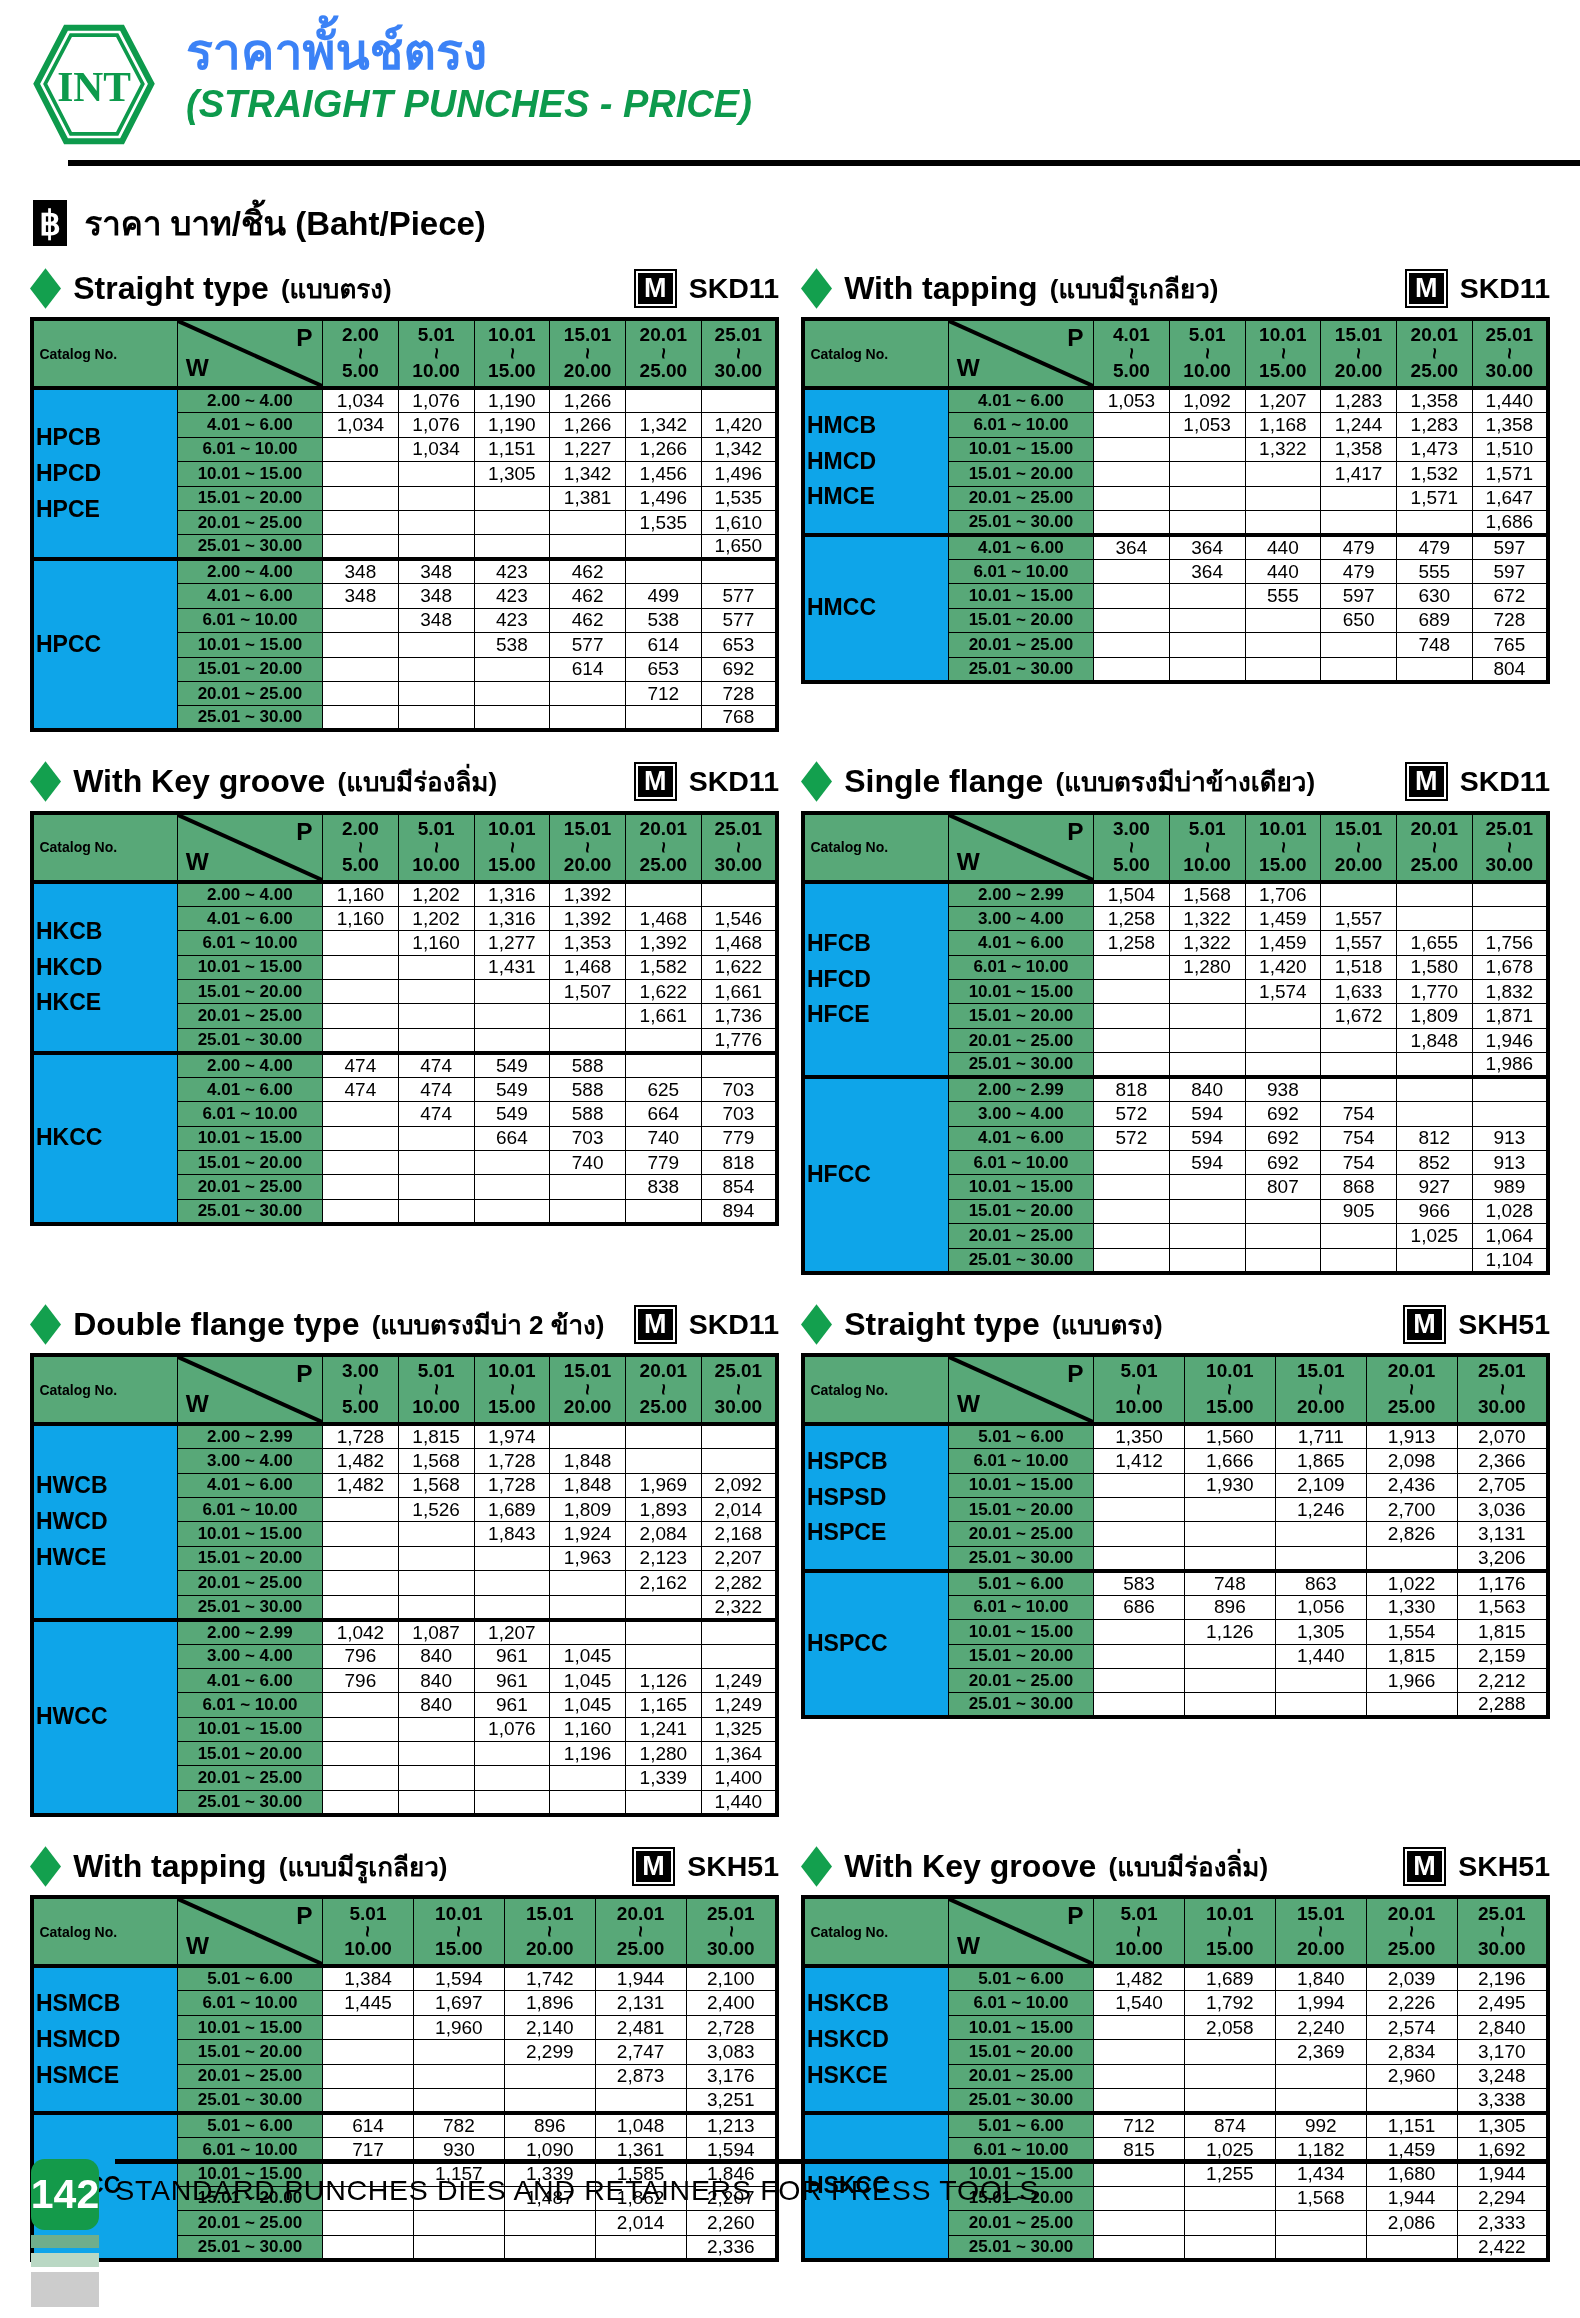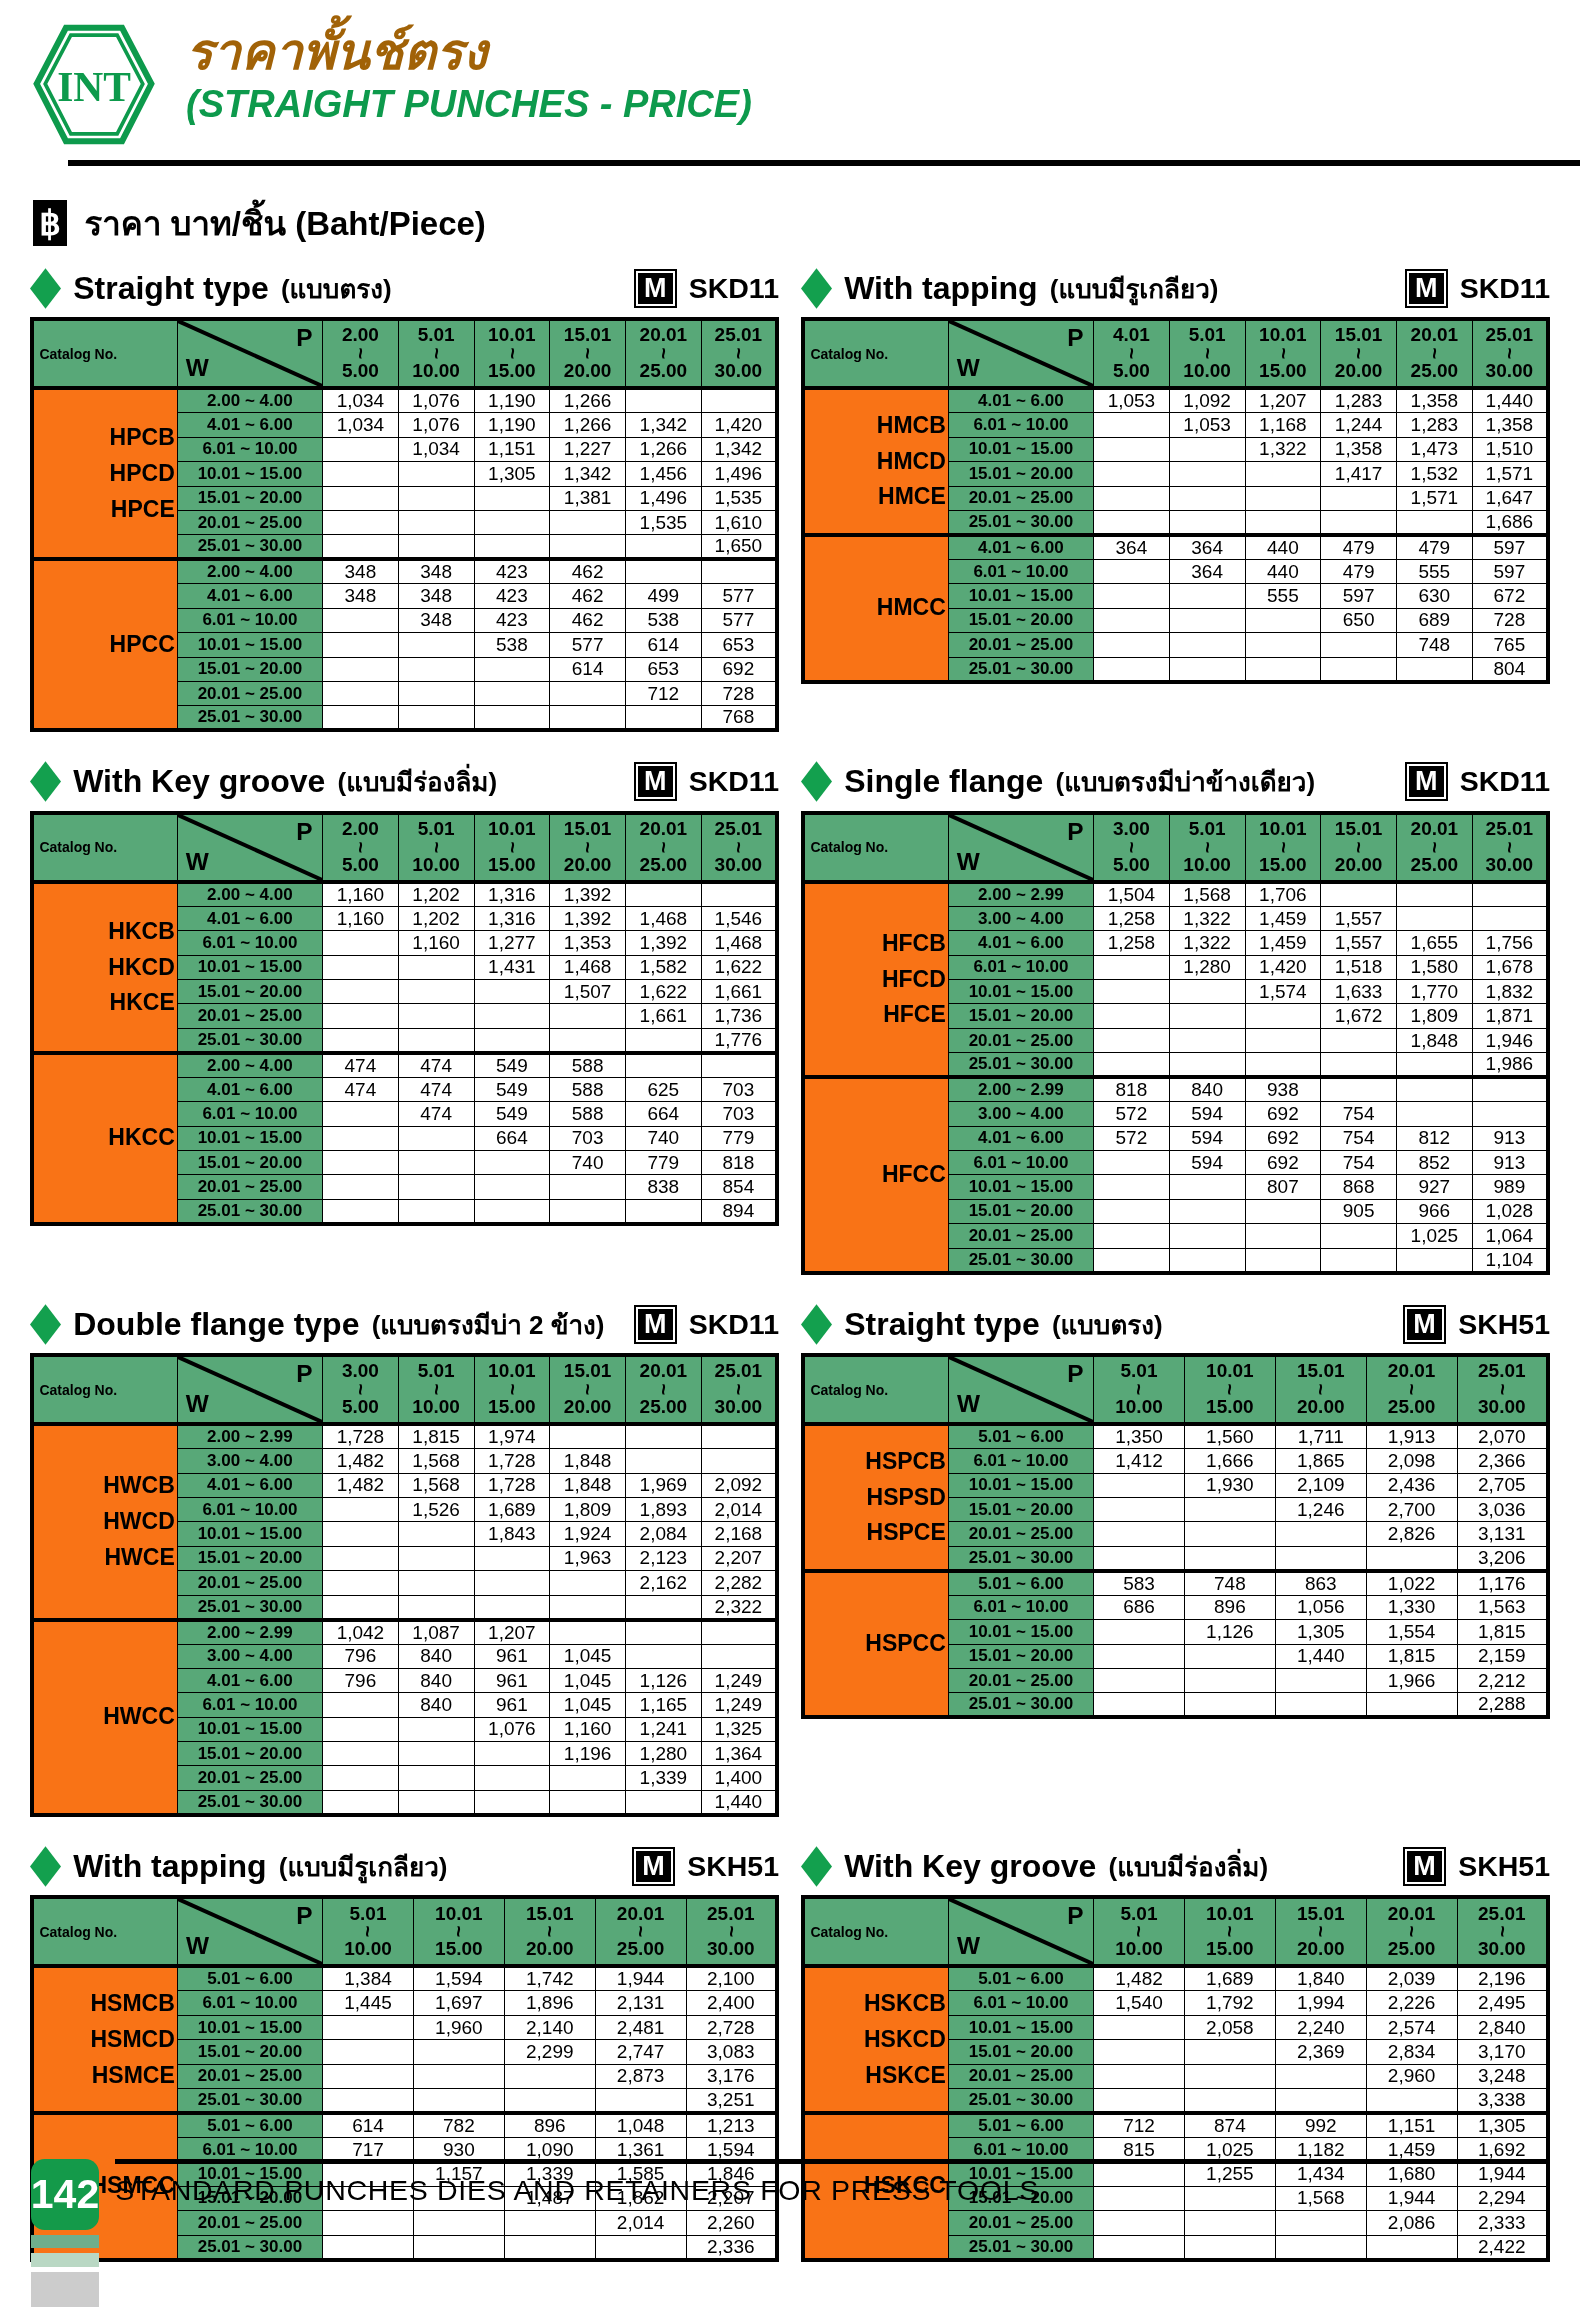--- a/index.html
+++ b/index.html
@@ -3,21 +3,21 @@
 <meta charset="utf-8">
 <style>
   * { box-sizing: border-box; }
   body { margin:0; background:#ffffff; font-family:"Liberation Sans", sans-serif; color:#000; }
   .page { position:relative; width:1580px; height:2319px; overflow:hidden; background:#fff; }
 
   
   .hdr { display:flex; align-items:flex-start; gap:31px; padding:20.3px 0 0 33px; }
   .logo { width:122px; height:129px; flex:0 0 auto; }
   .hdr-titles { padding-top:4.1px; }
-  .hdr-th { color:#a16207; font-size:50px; font-weight:bold; font-style:italic; line-height:1.15; }
+  .hdr-th { color:#3b82f6; font-size:50px; font-weight:bold; line-height:1.15; }
   .hdr-en { color:#0d9a4c; font-size:38px; font-weight:bold; font-style:italic; line-height:1.2; }
   .hdr-rule { height:5.4px; background:#000; margin:11px 0 0 68px; }
 
   
   .baht-row { display:flex; align-items:center; gap:17.6px; margin:31px 0 17.6px 33px; }
   .baht-box { width:34px; height:46px; background:#000; color:#fff; font-size:34px; font-weight:bold;
               display:flex; align-items:center; justify-content:center; }
   .baht-label { font-size:33px; font-weight:bold; }
 
   
@@ -39,21 +39,21 @@
   .cat-h { font-size:14px; font-weight:bold; text-align:left; padding-left:5.4px !important; }
   .diag { position:relative; padding:0 !important; }
   .diag svg { position:absolute; inset:0; width:100%; height:100%; }
   .diag .pl { position:absolute; top:2.7px; right:9.5px; font-size:24.4px; font-weight:bold; }
   .diag .wl { position:absolute; bottom:4.1px; left:8.1px; font-size:24.4px; font-weight:bold; }
   .col-h { text-align:center; font-weight:bold; font-size:19px; line-height:1.1; }
   .col-h .tld { display:block; transform:rotate(90deg); font-size:20.3px; line-height:15px; }
   td.w-cell { background:#58a878; font-size:17px; font-weight:bold; text-align:center;
               white-space:nowrap; height:24.4px; }
   td.v-cell { background:#fff; font-size:19px; text-align:center; height:24.4px; }
-  td.cat-cell { background:#f97316; text-align:right; vertical-align:middle; }
+  td.cat-cell { background:#0ea5e9; text-align:left; vertical-align:middle; }
   td.cat-cell .cat-code { font-size:23px; font-weight:bold; line-height:1.55; }
   tr.gsep td { border-top:4.7px solid #000; }
 
   
   .footer { position:absolute; left:31px; right:30px; bottom:12px; display:flex; align-items:flex-start; }
   .badge-col { width:68px; flex:0 0 auto; display:flex; flex-direction:column; }
   .pg-badge { width:68px; height:71px; background:#149a4a; border-radius:13.6px; color:#fff;
               font-size:41px; font-weight:bold; display:flex; align-items:center; justify-content:center; }
   .bar1 { height:12.2px; background:#6fae8c; margin-top:5.4px; }
   .bar2 { height:13.6px; background:#b9d8c4; margin-top:5.4px; }

